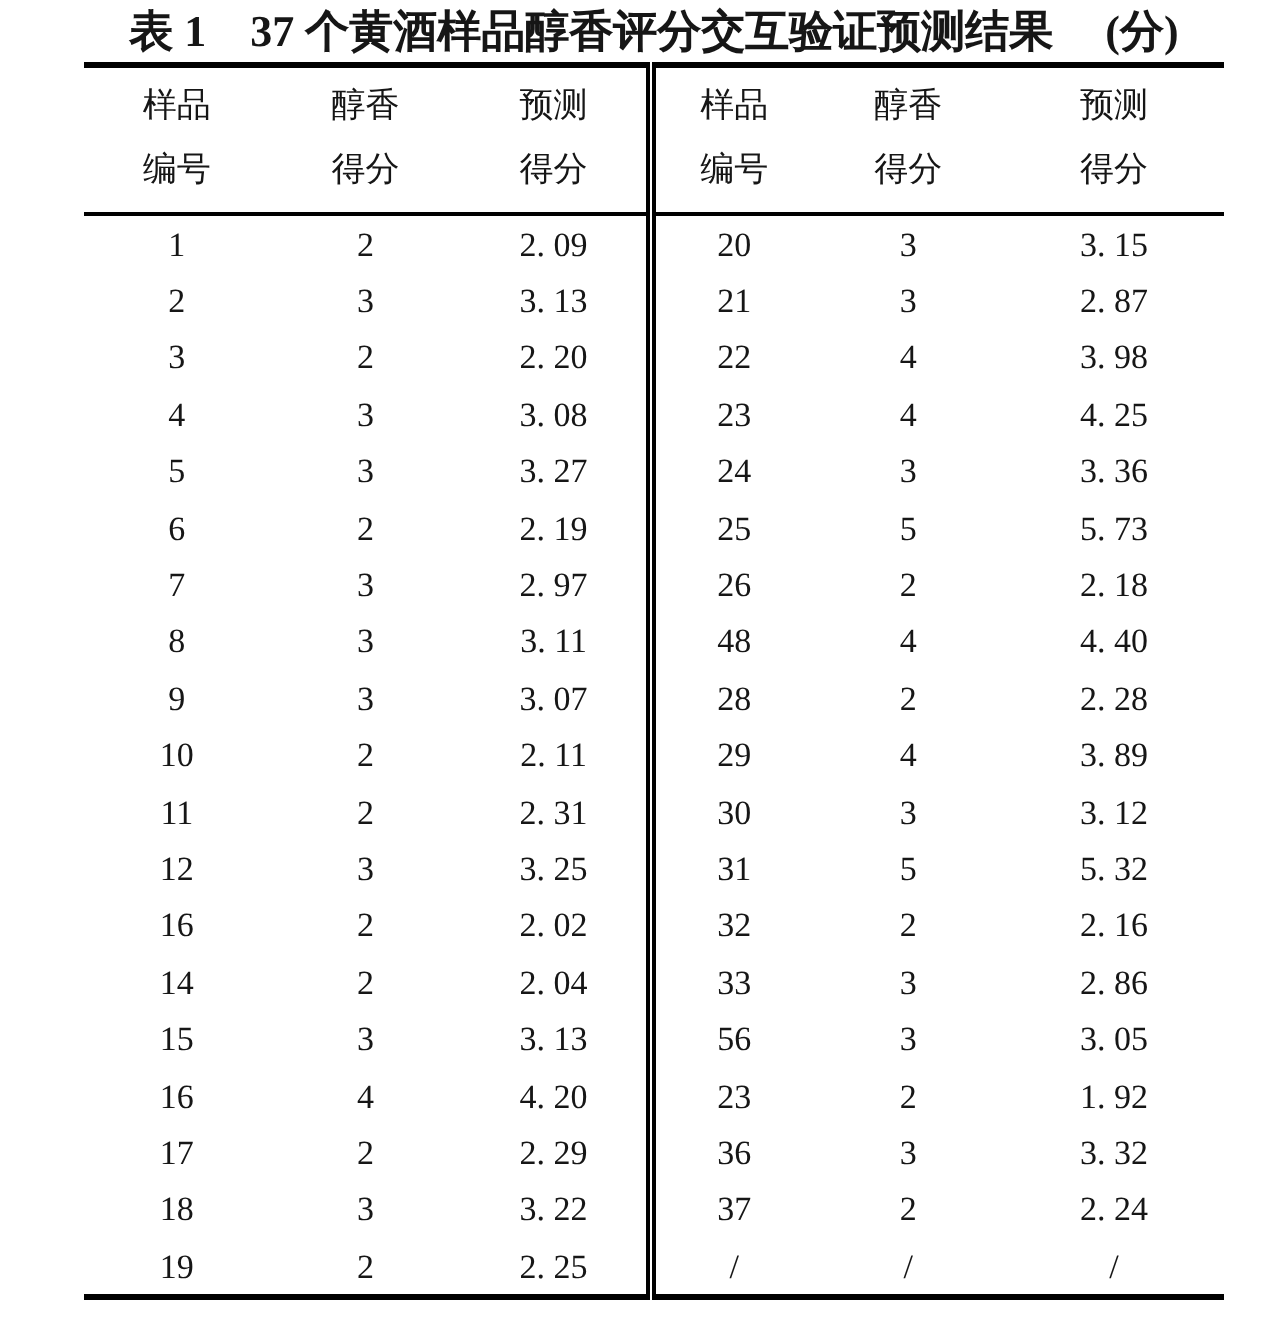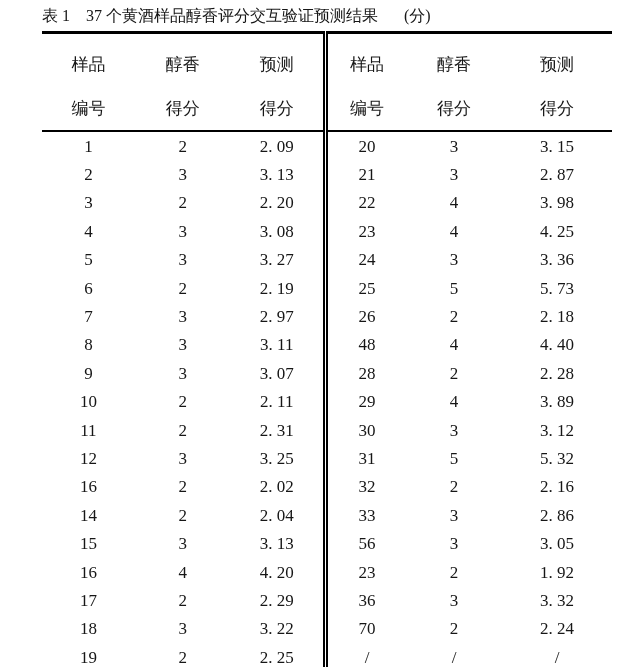--- a/index.html
+++ b/index.html
@@ -4,35 +4,35 @@
 <style>
   html,body{margin:0;padding:0;background:#ffffff;}
   body{
     width:636px;height:667px;overflow:hidden;
     font-family:"Liberation Serif","DejaVu Serif",serif;
     color:#161616;
   }
   .page{position:relative;width:636px;height:667px;background:#fff;}
   .caption{
     position:absolute;top:2px;left:42px;width:570px;
-    font-weight:normal;font-size:16px;line-height:27px;
+    text-align:center;font-weight:bold;font-size:22px;line-height:27px;
     white-space:nowrap;
   }
   .caption .unit{margin-left:26px;}
   table.results{
     position:absolute;top:31px;left:42px;width:570px;
     border-collapse:collapse;table-layout:fixed;
     border-top:3px solid #000;border-bottom:3px solid #000;
     font-size:17px;
   }
   thead th{
     font-weight:normal;border-bottom:2px solid #000;
     padding:3px 0 5px 0;vertical-align:middle;
   }
-  thead th .hline{line-height:32px;text-align:center;margin-top:12px;}
+  thead th .hline{line-height:32px;text-align:center;}
   tbody td{
     height:28.4px;line-height:1;padding:0;
     text-align:center;vertical-align:middle;
     white-space:nowrap;
   }
   .div-l{border-left:5px double #000;}
 </style>
 </head>
 <body>
 
@@ -214,21 +214,21 @@
         <td>2</td>
         <td>2. 29</td>
         <td class="div-l">36</td>
         <td>3</td>
         <td>3. 32</td>
       </tr>
         <tr>
         <td>18</td>
         <td>3</td>
         <td>3. 22</td>
-        <td class="div-l">70</td>
+        <td class="div-l">37</td>
         <td>2</td>
         <td>2. 24</td>
       </tr>
         <tr>
         <td>19</td>
         <td>2</td>
         <td>2. 25</td>
         <td class="div-l">/</td>
         <td>/</td>
         <td>/</td>

